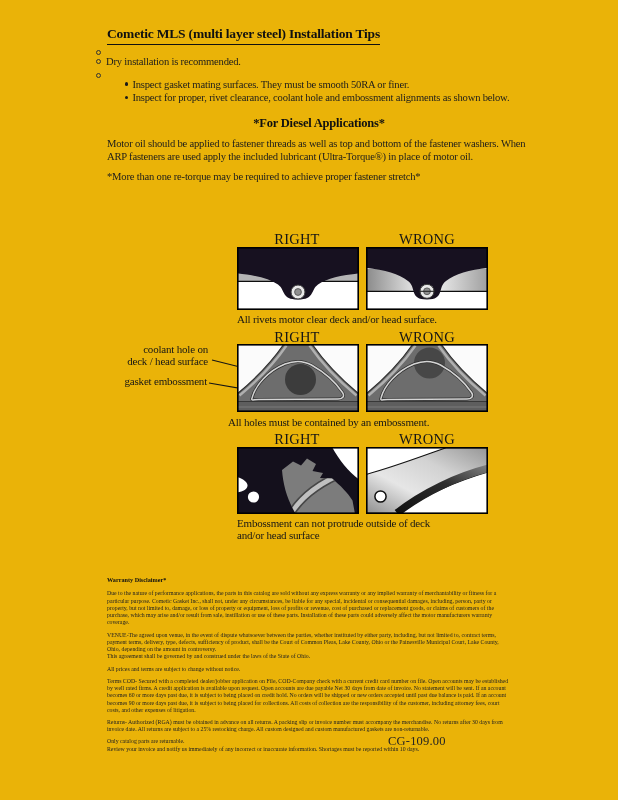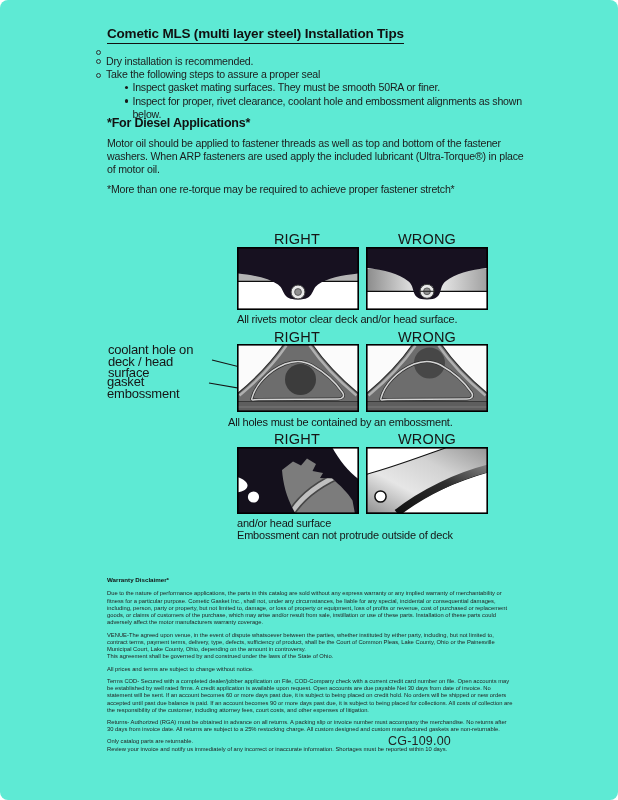--- a/index.html
+++ b/index.html
@@ -1,31 +1,31 @@
 <!DOCTYPE html>
 <html><head>
 <meta charset="utf-8">
 <style>
   html,body{margin:0;padding:0;background:#ffffff;}
-  .page{position:relative;width:618px;height:800px;background:#5eead4;overflow:hidden;
-        font-family:Liberation Sans, sans-serif;color:#1a1a1a;border-radius:8px;}
+  .page{position:relative;width:618px;height:800px;background:#eab308;overflow:hidden;
+        font-family:Liberation Serif, serif;color:#1a1a1a;}
   .abs{position:absolute;}
   .title{font-size:13.5px;font-weight:bold;letter-spacing:-0.2px;color:#111;
          border-bottom:1.6px solid #111;padding-bottom:2px;display:inline-block;}
   .bullets{width:450px;font-size:10.6px;letter-spacing:-0.2px;line-height:13.4px;color:#1c1c1c;}
   .brow{display:flex;}
   .bmark{flex:0 0 auto;width:3px;height:3px;border:1px solid #333;border-radius:50%;margin:4.6px 5px 0 1px;}
   .srow{display:flex;margin-left:30px;}
   .smark{flex:0 0 auto;width:3.4px;height:3.4px;background:#1a1a1a;border-radius:50%;margin:4.6px 4px 0 0;}
   .diesel{width:424px;font-size:10.6px;letter-spacing:-0.2px;line-height:13px;color:#1c1c1c;}
-  .diesel h2{font-size:12.5px;font-weight:bold;margin:0 0 7px 0;color:#111;}
+  .diesel h2{font-size:12.5px;font-weight:bold;margin:0 0 7px 0;color:#111;text-align:center;}
   .diesel p{margin:0 0 6.5px 0;}
   .dlabel{font-size:14.5px;color:#161616;text-align:center;width:60px;letter-spacing:0.2px;}
   .caption{font-size:11px;letter-spacing:-0.2px;color:#161616;line-height:12px;}
-  .ann{font-size:13px;letter-spacing:-0.2px;color:#161616;width:100px;line-height:11.5px;}
+  .ann{font-size:11px;letter-spacing:-0.2px;color:#161616;text-align:right;width:100px;line-height:11.5px;}
   .warranty{width:406px;font-size:5.8px;line-height:7.3px;color:#222;}
   .warranty h3{font-size:6.2px;font-weight:bold;margin:0 0 7px 0;color:#111;}
   .warranty p{margin:0 0 4.8px 0;}
   .warranty p.tight{margin:0;}
   .footer{font-size:12.5px;color:#242424;letter-spacing:0.2px;}
   svg{display:block;}
 </style>
 </head>
 <body>
 
@@ -38,21 +38,20 @@
   <div class="abs bullets" style="left:95px;top:45px;">
     <div class="brow">
       <span class="bmark"></span>
     </div>
     <div class="brow">
       <span class="bmark"></span>
       <span>Dry installation is recommended.</span>
     </div>
     <div class="brow">
       <span class="bmark"></span>
-      <span>Take the following steps to assure a proper seal</span>
     </div>
     <div class="srow">
       <span class="smark"></span>
       <span>Inspect gasket mating surfaces.  They must be smooth 50RA or finer.</span>
     </div>
     <div class="srow">
       <span class="smark"></span>
       <span>Inspect for proper, rivet clearance, coolant hole and embossment alignments as shown below.</span>
     </div>
   </div>
@@ -195,22 +194,22 @@
       </defs>
       <rect width="122" height="67" fill="#ffffff"></rect>
       <path d="M0,27.5 C28,20 58,8.5 80,0.8 L122,0.8 L122,25 C93,33.5 59.5,47.5 34.5,66.2 L0,66.2 Z" fill="url(#gBand)" stroke="#101010" stroke-width="1.1"></path>
       <path d="M31,66 C57,45.5 91,29.5 122,21.5" fill="none" stroke="url(#gStripe)" stroke-width="7.5"></path>
       <circle cx="14.5" cy="49.5" r="5.6" fill="#ffffff" stroke="#101010" stroke-width="1.5"></circle>
       <rect x="0.8" y="0.8" width="120.4" height="65.4" fill="none" stroke="#000" stroke-width="1.6"></rect>
     </svg>
   </div>
 
   <div class="abs caption" style="left:237px;top:517px;width:240px;">
+    <div>Embossment can not protrude outside of deck</div>
     <div>and/or head surface</div>
-    <div>Embossment can not protrude outside of deck</div>
   </div>
 
   <div class="abs warranty" style="left:107px;top:576px;">
     <h3>Warranty Disclaimer*</h3>
     <p>Due to the nature of performance applications, the parts in this catalog are sold without any express warranty or any implied warranty of merchantability or fitness for a particular purpose.  Cometic Gasket Inc., shall not, under any circumstances, be liable for any special, incidental or consequential damages, including, person, party or property, but not limited to, damage, or loss of property or equipment, loss of profits or revenue, cost of purchased or replacement goods, or claims of customers of the purchase, which may arise and/or result from sale, instillation or use of these parts.  Installation of these parts could adversely affect the motor manufacturers warranty coverage.</p>
     <p class="tight">VENUE-The agreed upon venue, in the event of dispute whatsoever between the parties, whether instituted by either party, including, but not limited to, contract terms, payment terms, delivery, type, defects, sufficiency of product, shall be the Court of Common Pleas, Lake County, Ohio or the Painesville Municipal Court, Lake County, Ohio, depending on the amount in controversy.</p>
     <p>This agreement shall be governed by and construed under the laws of the State of Ohio.</p>
     <p>All prices and terms are subject to change without notice.</p>
     <p>Terms COD- Secured with a completed dealer/jobber application on File, COD-Company check with a current credit card number on file.  Open accounts may be established by well rated firms.  A credit application is available upon request.  Open accounts are due payable Net 30 days from date of invoice.  No statement will be sent.  If an account becomes 60 or more days past due, it is subject to being placed on credit hold.  No orders will be shipped or new orders accepted until past due balance is paid.  If an account becomes 90 or more days past due, it is subject to being placed for collections.  All costs of collection are the responsibility of the customer, including attorney fees, court costs, and other expenses of litigation.</p>
     <p>Returns- Authorized (RGA) must be obtained in advance on all returns.  A packing slip or invoice number must accompany the merchandise.  No returns after 30 days from invoice date.  All returns are subject to a 25% restocking charge.  All custom designed and custom manufactured gaskets are non-returnable.</p>

